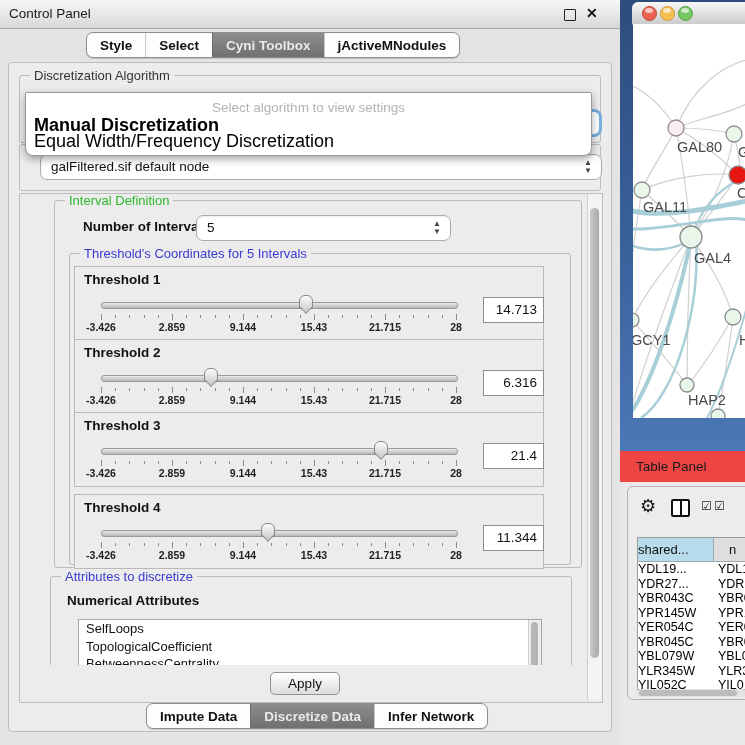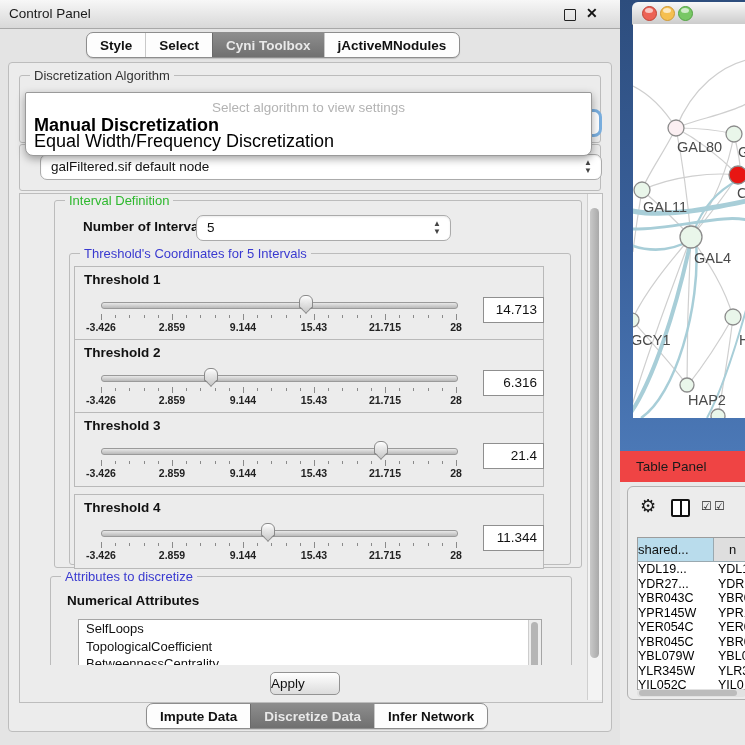--- a/index.html
+++ b/index.html
@@ -72,21 +72,21 @@
   .val-box{position:absolute;left:408px;top:30px;width:53px;height:24px;background:#fff;border:1px solid #8f8f8f;
     font-size:13.5px;line-height:24px;text-align:right;padding-right:6px}
 
   
   #attr-list{position:absolute;left:27px;top:42px;width:462px;height:96px;background:#fff;border:1px solid #a5a5a5}
   .attr-item{height:17.5px;line-height:17.5px;padding-left:7px;font-size:13px}
   #attr-vsb{position:absolute;right:0;top:0;width:12px;height:100%;background:#ededed;border-left:1px solid #cdcdcd}
   #attr-vsb .thumbv{position:absolute;left:2px;top:2px;width:7px;height:62px;background:#b5b5b5;border-radius:4px}
 
   #apply-btn{position:absolute;left:250px;top:478px;width:68px;height:21px;border:1px solid #939393;border-radius:5px;
-    background:linear-gradient(#ffffff,#dcdcdc);font-size:13.5px;line-height:21px}
+    background:linear-gradient(#ffffff,#dcdcdc);font-size:13.5px;text-align:center;line-height:21px}
 
   
   #netwin{position:absolute;left:620px;top:0;width:125px;height:451px;
     background:linear-gradient(#2d4d7d,#3a619c 55%,#4b78b6)}
   #net-titlebar{position:absolute;left:12px;top:2px;right:0;height:22px;
     background:linear-gradient(#f8f8f8,#cccccc);border-bottom:1px solid #8f8f8f;border-radius:6px 0 0 0}
   .light{position:absolute;top:4px;width:13px;height:13px;border-radius:50%}
   .light i{position:absolute;left:2px;top:1px;width:8px;height:5px;border-radius:50%;
     background:rgba(255,255,255,.65)}
   #light-red{left:10px;background:#ec6255;border:1px solid #c04336}

